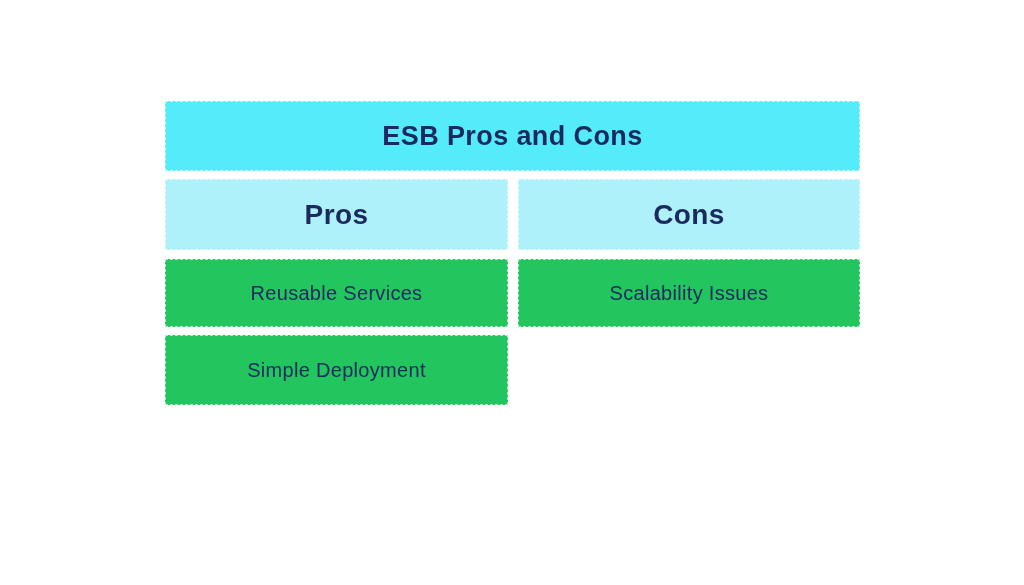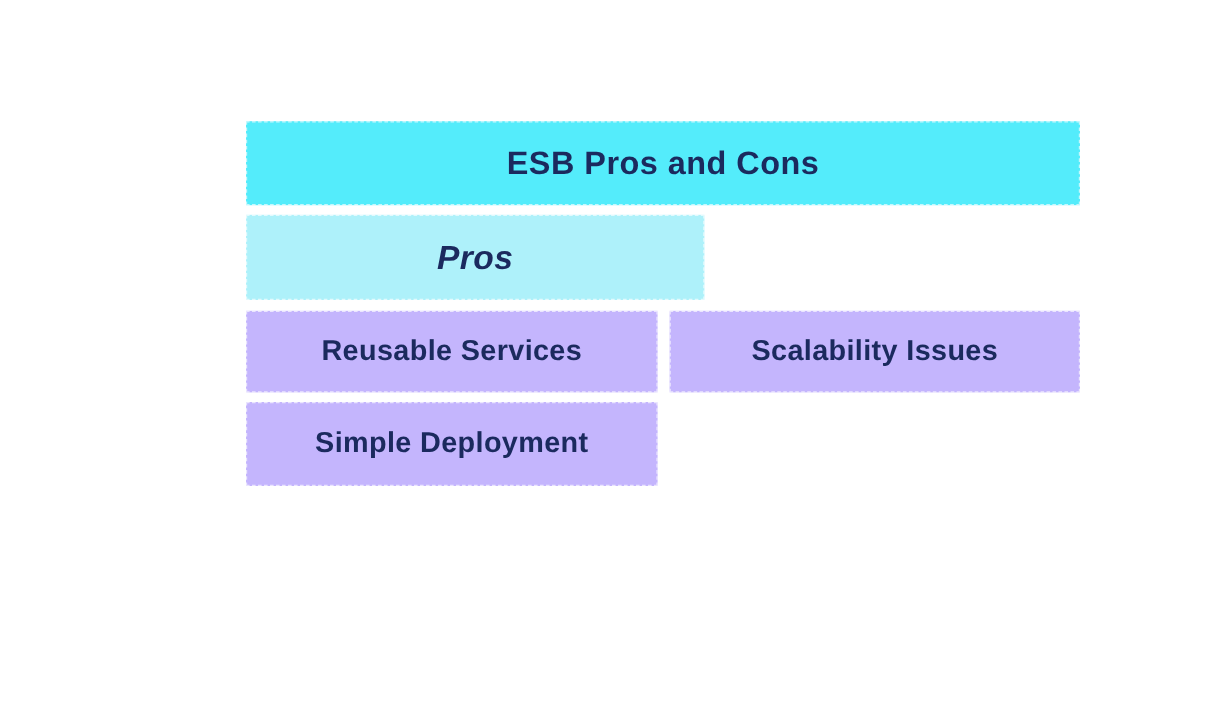--- a/index.html
+++ b/index.html
@@ -16,59 +16,59 @@
     overflow: hidden;
   }
   .cell {
     position: absolute;
     box-sizing: border-box;
     display: flex;
     align-items: center;
     justify-content: center;
     color: #1b2a5e;
     border: 1px dashed rgba(255, 255, 255, 0.65);
-    margin-left: 40px;
   }
   .title-cell {
     left: 165px; top: 101px; width: 695px; height: 70px;
     background: #54ecfb;
     font-size: 27px;
     font-weight: 700;
     letter-spacing: 0.4px;
   }
   .header-cell {
     top: 179px; height: 71px;
     background: #aef1fa;
     font-size: 28px;
     font-weight: 700;
     letter-spacing: 0.4px;
   }
-  .header-pros { left: 165px; width: 382px; font-style: italic; }
+  .header-pros { left: 165px; width: 343px; }
   .header-cons { left: 518px; width: 342px; }
   .body-cell {
-    background: #c4b5fd;
-    font-size: 24px;
-    font-weight: 700;
+    background: #22c55e;
+    font-size: 20px;
+    font-weight: 400;
     letter-spacing: 0.3px;
   }
   .col-pros { left: 165px; width: 343px; }
   .col-cons { left: 518px; width: 342px; }
   .row-1 { top: 259px; height: 68px; }
   .row-2 { top: 335px; height: 70px; }
   .row-3 { top: 414px; height: 70px; }
 </style>
 </head>
 <body>
 
 <div class="canvas">
 
   <div class="cell title-cell">ESB Pros and Cons</div>
 
   <div class="cell header-cell header-pros">Pros</div>
 
+  <div class="cell header-cell header-cons">Cons</div>
 
   <div class="cell body-cell col-pros row-1">Reusable Services</div>
 
   <div class="cell body-cell col-pros row-2">Simple Deployment</div>
 
   <div class="cell body-cell col-cons row-1">Scalability Issues</div>
 
 
 
 </div>

